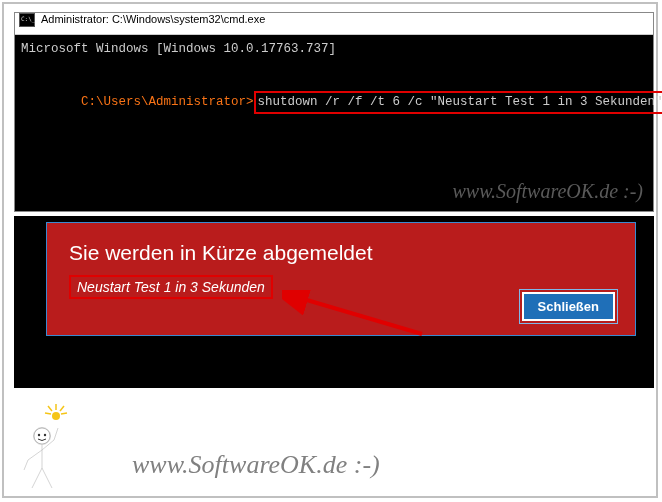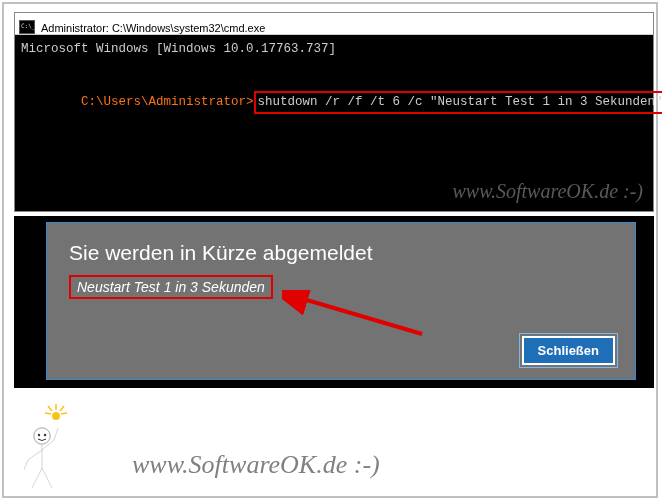--- a/index.html
+++ b/index.html
@@ -22,21 +22,21 @@
     .cmd-window {
       position: absolute;
       top: 8px; left: 10px;
       width: 640px;
       border: 1px solid #888;
     }
     .cmd-titlebar {
       background: #ffffff;
       height: 22px;
       display: flex;
-      align-items: flex-end;
+      align-items: flex-start;
       padding: 0 4px;
       border-bottom: 1px solid #ccc;
     }
     .cmd-icon {
       width: 16px; height: 14px;
       background: #000;
       border: 1px solid #555;
       position: relative;
       margin-right: 6px;
     }
@@ -84,22 +84,22 @@
     .dialog-backdrop {
       position: absolute;
       top: 212px; left: 10px;
       width: 640px;
       height: 172px;
       background: #000;
     }
     .dialog-box {
       position: absolute;
       top: 6px; left: 32px;
-      width: 590px; height: 158px;
-      background: #737373;
+      width: 590px; height: 114px;
+      background: #b91c1c;
       border: 1px solid #3a8ad1;
       padding: 18px 22px 14px 22px;
       color: #ffffff;
     }
     .dialog-title {
       font-size: 21px;
       font-weight: 300;
       margin-bottom: 10px;
     }
     .dialog-message-box {

